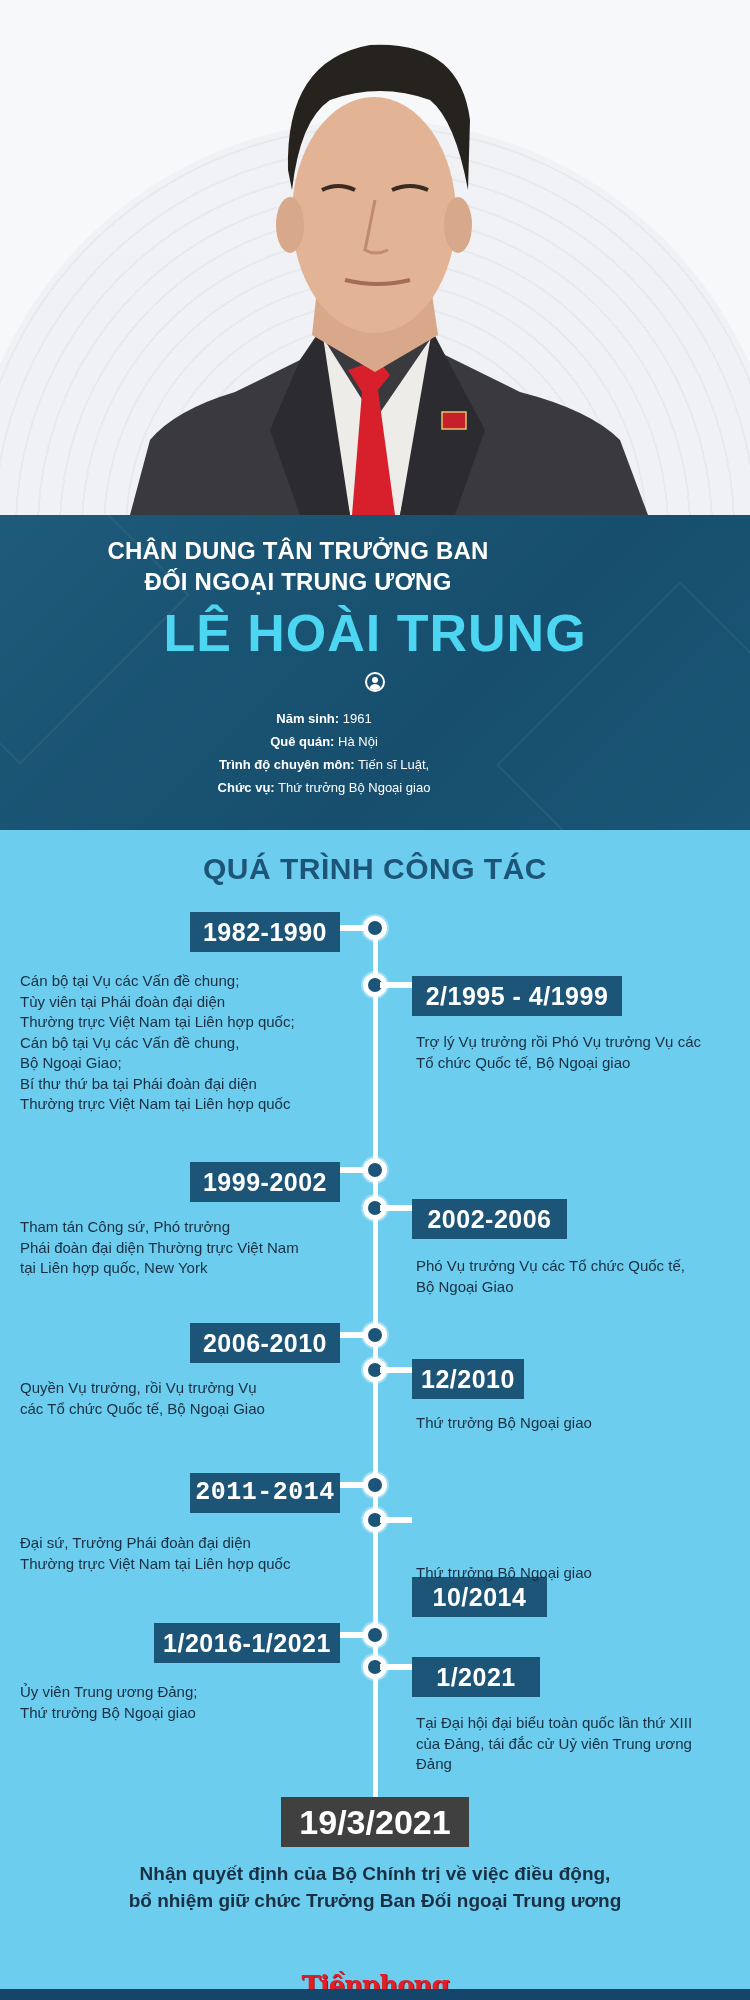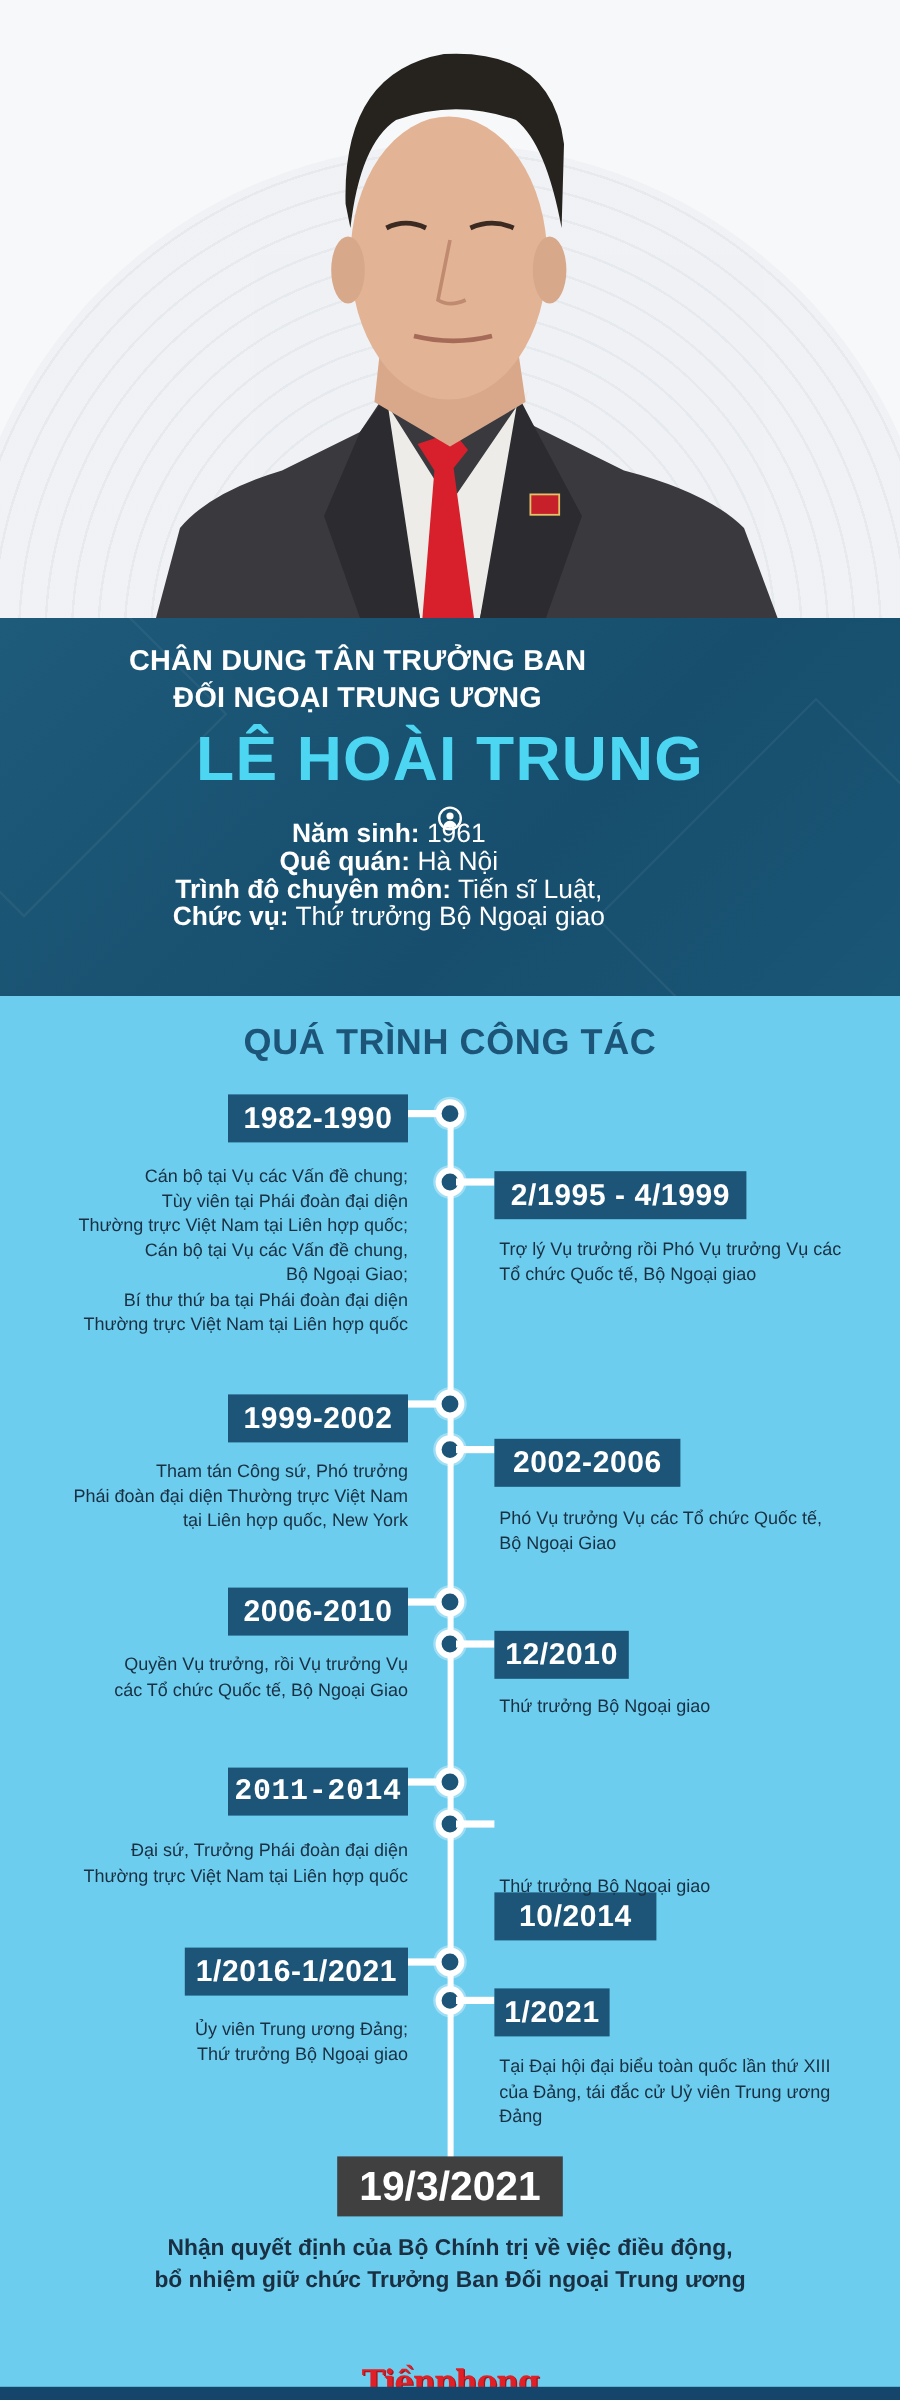--- a/index.html
+++ b/index.html
@@ -47,21 +47,21 @@
   .person-icon {
     position: absolute; left: 365px; top: 157px; width: 20px; height: 20px;
     border: 2px solid #fff; border-radius: 50%; overflow: hidden;
   }
   .person-icon::before {
     content: ""; position: absolute; left: 5px; top: 3px; width: 6px; height: 6px; border-radius: 50%; background:#fff;
   }
   .person-icon::after {
     content: ""; position: absolute; left: 2px; top: 10px; width: 12px; height: 8px; border-radius: 6px 6px 0 0; background:#fff;
   }
-  .info { position: absolute; left: 0; top: 168px; width: 648px; font-size: 22px; line-height: 23px; }
+  .info { position: absolute; left: 0; top: 192px; width: 648px; font-size: 13px; line-height: 23px; }
   .info .row { display: block; }
   .info b { font-weight: 700; }
 
   
   .tl-title {
     position: absolute; left: 0; top: 852px; width: 750px; text-align: center;
     font-weight: 700; font-size: 30px; color: #1c5577; letter-spacing: .5px;
   }
   .spine { position: absolute; left: 373px; top: 922px; width: 5px; height: 880px; background: #fff; }
 
@@ -71,21 +71,21 @@
   }
   .conn { position: absolute; height: 6px; background: #fff; }
 
   .box {
     position: absolute; height: 40px; background: #1c5577; color: #fff;
     font-weight: 700; font-size: 25px; line-height: 40px; text-align: center; letter-spacing: .5px;
   }
   .desc {
     position: absolute; font-size: 15px; line-height: 20.5px; color: #1a2f42;
   }
-  .desc.left { text-align: right; }
+  .desc.left { }
   .desc.right { text-align: left; }
 
   .final-box {
     position: absolute; left: 281px; top: 1797px; width: 188px; height: 50px;
     background: #404040; color: #fff; font-weight: 700; font-size: 34px; line-height: 50px; text-align: center;
   }
   .final-desc {
     position: absolute; left: 0; top: 1860px; width: 750px; text-align: center;
     font-weight: 700; font-size: 19px; line-height: 27px; color: #1a2f42;
   }
@@ -222,21 +222,21 @@
 <div class="conn" style="left:340px;top:1632px;width:30px;"></div>
 <div class="dot" style="left:363px;top:1623px;"></div>
 <div class="box" style="left:154px;top:1623px;width:186px;">1/2016-1/2021</div>
 <div class="desc left" style="left:20px;top:1682px;width:320px;">
   <div>Ủy viên Trung ương Đảng;</div>
   <div>Thứ trưởng Bộ Ngoại giao</div>
 </div>
 
 <div class="dot" style="left:363px;top:1655px;"></div>
 <div class="conn" style="left:380px;top:1664px;width:32px;"></div>
-<div class="box" style="left:412px;top:1657px;width:96px;">1/2021</div>
+<div class="box" style="left:412px;top:1657px;width:128px;">1/2021</div>
 <div class="desc right" style="left:416px;top:1713px;width:320px;">
   <div>Tại Đại hội đại biểu toàn quốc lần thứ XIII</div>
   <div>của Đảng, tái đắc cử Uỷ viên Trung ương</div>
   <div>Đảng</div>
 </div>
 
 <div class="final-box">19/3/2021</div>
 <div class="final-desc">
   <div>Nhận quyết định của Bộ Chính trị về việc điều động,</div>
   <div>bổ nhiệm giữ chức Trưởng Ban Đối ngoại Trung ương</div>

